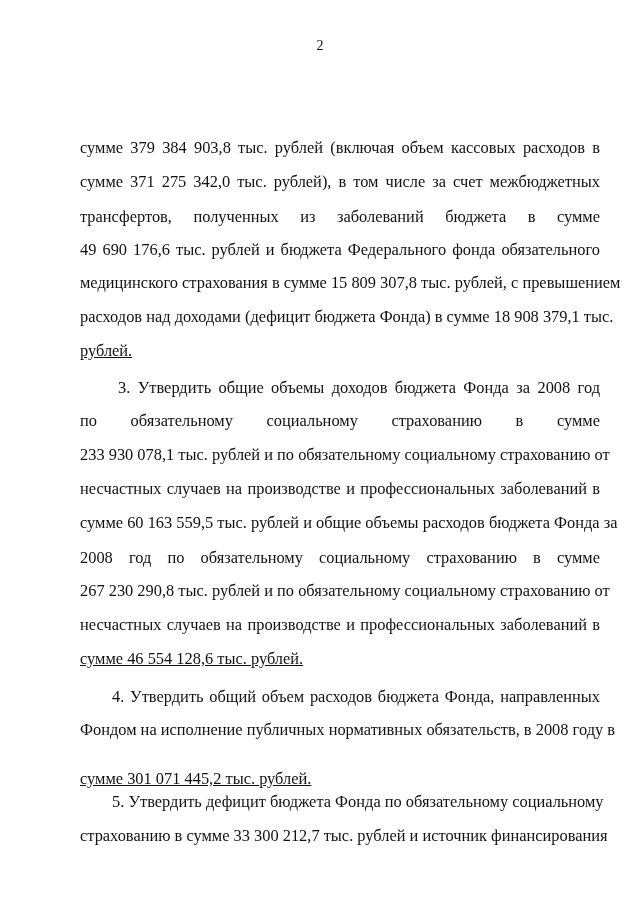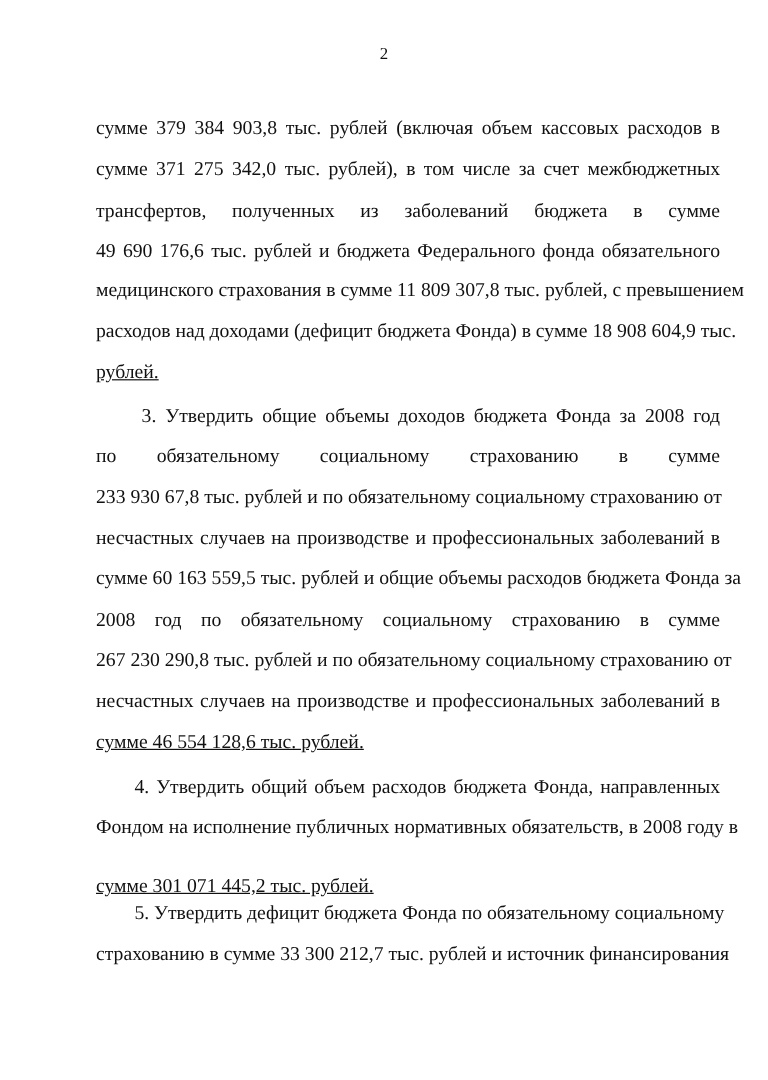--- a/index.html
+++ b/index.html
@@ -1,41 +1,41 @@
 <!DOCTYPE html>
 <html><head>
 <meta charset="utf-8">
 <style>
   html, body { margin: 0; padding: 0; background: #ffffff; }
   body { width: 640px; height: 900px; position: relative; overflow: hidden;
          font-family: "Liberation Serif", "DejaVu Serif", serif; color: #111; }
   .page-num { position: absolute; top: 38px; left: 0; width: 640px; text-align: center; font-size: 14px; }
   .line { position: absolute; left: 80px; width: 520px; font-size: 16.4px; line-height: 20px;
-          text-align: justify; text-align-last: justify; white-space: nowrap; }
+          text-align: justify; text-align-last: justify; white-space: nowrap; margin-top: 41px; }
   .line.last { text-align-last: left; text-decoration: underline; }
   .line.indent { left: 118px; width: 482px; }
   .line.indent4 { left: 112px; width: 488px; }
 </style>
 </head>
 <body>
 
 <div class="page-num">2</div>
 
 <div>
   <div class="line" style="top:97px">сумме 379 384 903,8 тыс. рублей (включая объем кассовых расходов в</div>
   <div class="line" style="top:131px">сумме 371 275 342,0 тыс. рублей), в том числе за счет межбюджетных</div>
   <div class="line" style="top:166px">трансфертов, полученных из заболеваний бюджета в сумме</div>
   <div class="line" style="top:199px">49 690 176,6 тыс. рублей и бюджета Федерального фонда обязательного</div>
-  <div class="line" style="top:232px">медицинского страхования в сумме 11 809 307,8 тыс. рублей, с превышением</div>
-  <div class="line" style="top:266px">расходов над доходами (дефицит бюджета Фонда) в сумме 18 908 604,9 тыс.</div>
+  <div class="line" style="top:232px">медицинского страхования в сумме 15 809 307,8 тыс. рублей, с превышением</div>
+  <div class="line" style="top:266px">расходов над доходами (дефицит бюджета Фонда) в сумме 18 908 379,1 тыс.</div>
   <div class="line last" style="top:300px">рублей.</div>
 
   <div class="line indent" style="top:337px">3. Утвердить общие объемы доходов бюджета Фонда за 2008 год</div>
   <div class="line" style="top:370px">по обязательному социальному страхованию в сумме</div>
-  <div class="line" style="top:404px">233 930 67,8 тыс. рублей и по обязательному социальному страхованию от</div>
+  <div class="line" style="top:404px">233 930 078,1 тыс. рублей и по обязательному социальному страхованию от</div>
   <div class="line" style="top:438px">несчастных случаев на производстве и профессиональных заболеваний в</div>
   <div class="line" style="top:472px">сумме 60 163 559,5 тыс. рублей и общие объемы расходов бюджета Фонда за</div>
   <div class="line" style="top:507px">2008 год по обязательному социальному страхованию в сумме</div>
   <div class="line" style="top:540px">267 230 290,8 тыс. рублей и по обязательному социальному страхованию от</div>
   <div class="line" style="top:574px">несчастных случаев на производстве и профессиональных заболеваний в</div>
   <div class="line last" style="top:608px">сумме 46 554 128,6 тыс. рублей.</div>
 
   <div class="line indent4" style="top:646px">4. Утвердить общий объем расходов бюджета Фонда, направленных</div>
   <div class="line" style="top:679px">Фондом на исполнение публичных нормативных обязательств, в 2008 году в</div>
   <div class="line last" style="top:728px">сумме 301 071 445,2 тыс. рублей.</div>

